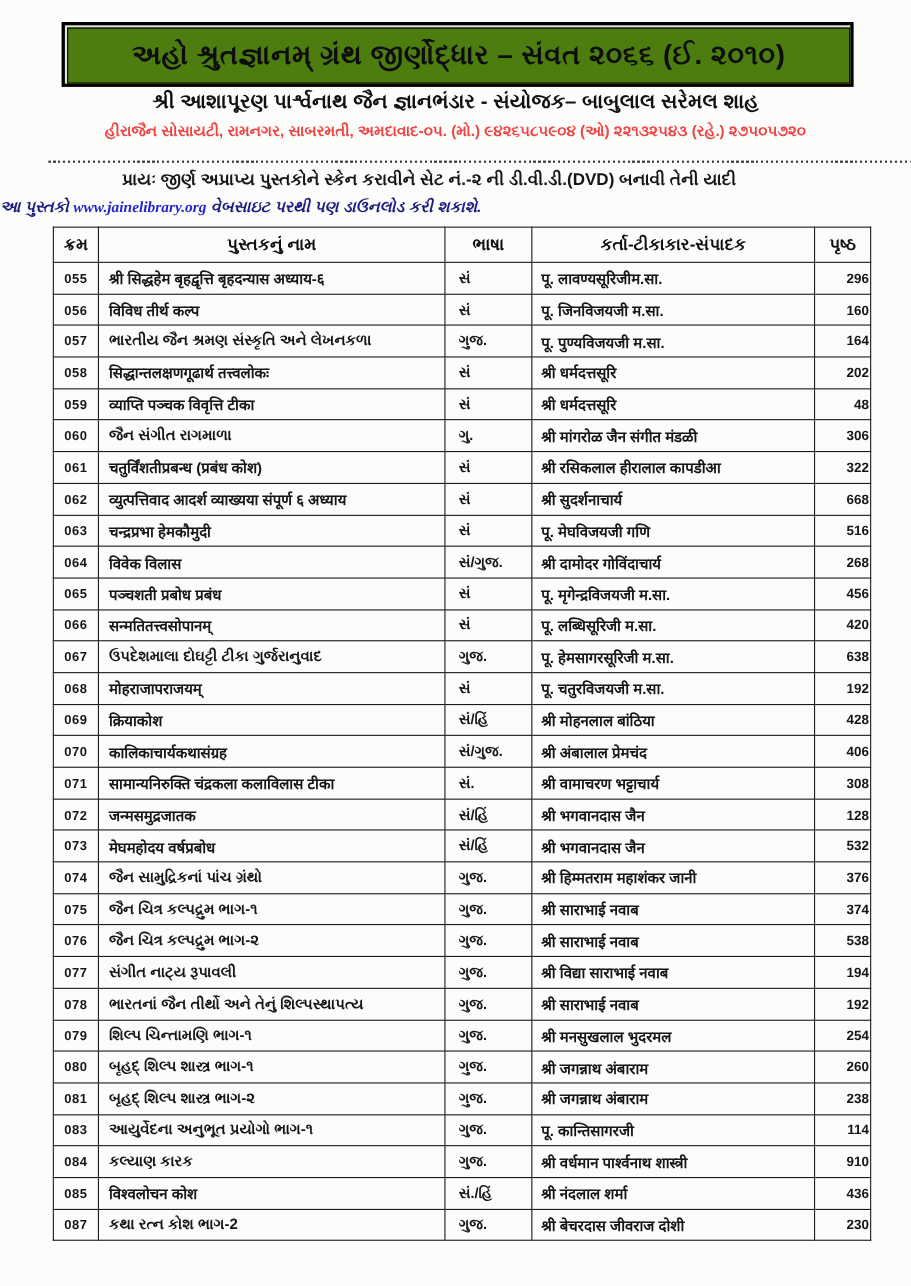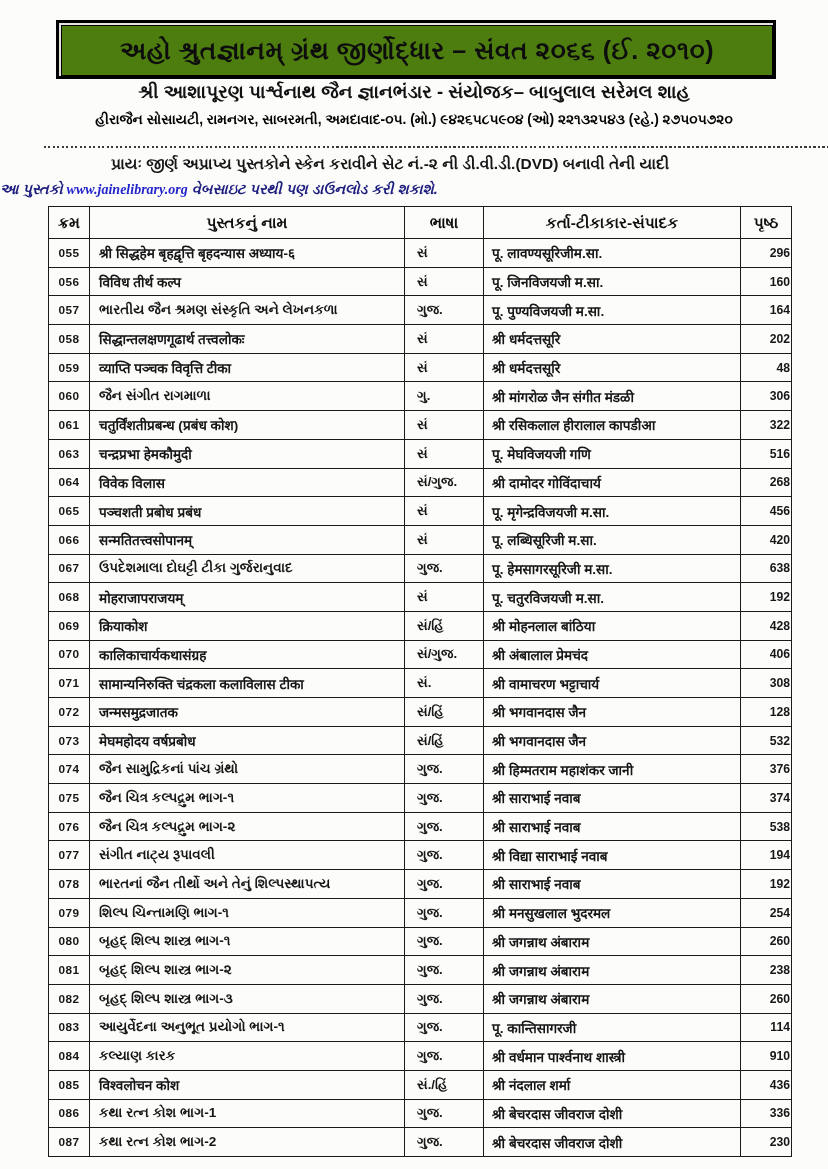--- a/index.html
+++ b/index.html
@@ -16,21 +16,21 @@
     left:56px;top:20px;width:710px;height:49px;
     border:3px solid #000;background:#e3e3e0;padding:2px;
     box-sizing:content-box;
   }
   .title-box-inner{
     width:100%;height:100%;border:1px solid #000;background:#4d7c0f;
     display:flex;align-items:center;justify-content:center;
   }
   .title-text{font-size:25px;font-weight:bold;letter-spacing:.5px;color:#0d0d0d;}
   .subtitle{left:0;top:81px;width:828px;text-align:center;font-size:18.5px;font-weight:bold;color:#111;}
-  .address{left:0;top:112px;width:828px;text-align:center;font-size:13.8px;font-weight:bold;color:#000000;}
+  .address{left:0;top:112px;width:828px;text-align:center;font-size:13.8px;font-weight:bold;color:#ef4444;}
   .dashed-rule{
     left:44px;top:146px;width:784px;height:2px;
     background:repeating-linear-gradient(90deg,#3a3a3a 0 2px,transparent 2px 4.5px);
   }
   .note1{left:0;top:155px;width:780px;text-align:center;font-size:15.5px;font-weight:bold;color:#161616;}
   .note2{left:0;top:181px;width:828px;text-align:left;font-size:14.5px;font-weight:bold;font-style:italic;color:#1d1d7e;}
   .note2 a{color:#2323cc;text-decoration:none;font-family:"Liberation Serif", serif;font-size:14px;}
   
   table.books{
     position:absolute;left:48px;top:206px;width:743px;
@@ -137,20 +137,27 @@
         <td class="col4">306</td>
       </tr>
       <tr>
         <td class="col0">061</td>
         <td class="col1">चतुर्विंशतीप्रबन्ध (प्रबंध कोश)</td>
         <td class="col2">સં</td>
         <td class="col3">श्री रसिकलाल हीरालाल कापडीआ</td>
         <td class="col4">322</td>
       </tr>
       <tr>
+        <td class="col0">062</td>
+        <td class="col1">व्युत्पत्तिवाद आदर्श व्याख्यया संपूर्ण ६ अध्याय</td>
+        <td class="col2">સં</td>
+        <td class="col3">श्री सुदर्शनाचार्य</td>
+        <td class="col4">668</td>
+      </tr>
+      <tr>
         <td class="col0">063</td>
         <td class="col1">चन्द्रप्रभा हेमकौमुदी</td>
         <td class="col2">સં</td>
         <td class="col3">पू. मेघविजयजी गणि</td>
         <td class="col4">516</td>
       </tr>
       <tr>
         <td class="col0">064</td>
         <td class="col1">विवेक विलास</td>
         <td class="col2">સં/ગુજ.</td>
@@ -270,27 +277,20 @@
         <td class="col4">260</td>
       </tr>
       <tr>
         <td class="col0">081</td>
         <td class="col1">બૃહદ્ શિલ્પ શાસ્ત્ર ભાગ-૨</td>
         <td class="col2">ગુજ.</td>
         <td class="col3">श्री जगन्नाथ अंबाराम</td>
         <td class="col4">238</td>
       </tr>
       <tr>
-        <td class="col0">082</td>
-        <td class="col1">બૃહદ્ શિલ્પ શાસ્ત્ર ભાગ-૩</td>
-        <td class="col2">ગુજ.</td>
-        <td class="col3">श्री जगन्नाथ अंबाराम</td>
-        <td class="col4">260</td>
-      </tr>
-      <tr>
         <td class="col0">083</td>
         <td class="col1">આયુર્વેદના અનુભૂત પ્રયોગો ભાગ-૧</td>
         <td class="col2">ગુજ.</td>
         <td class="col3">पू. कान्तिसागरजी</td>
         <td class="col4">114</td>
       </tr>
       <tr>
         <td class="col0">084</td>
         <td class="col1">કલ્યાણ કારક</td>
         <td class="col2">ગુજ.</td>
@@ -298,27 +298,20 @@
         <td class="col4">910</td>
       </tr>
       <tr>
         <td class="col0">085</td>
         <td class="col1">विश्वलोचन कोश</td>
         <td class="col2">સં./હિં</td>
         <td class="col3">श्री नंदलाल शर्मा</td>
         <td class="col4">436</td>
       </tr>
       <tr>
-        <td class="col0">086</td>
-        <td class="col1">કથા રત્ન કોશ ભાગ-1</td>
-        <td class="col2">ગુજ.</td>
-        <td class="col3">श्री बेचरदास जीवराज दोशी</td>
-        <td class="col4">336</td>
-      </tr>
-      <tr>
         <td class="col0">087</td>
         <td class="col1">કથા રત્ન કોશ ભાગ-2</td>
         <td class="col2">ગુજ.</td>
         <td class="col3">श्री बेचरदास जीवराज दोशी</td>
         <td class="col4">230</td>
       </tr>
     </tbody>
 </table>
 
 </body></html>

